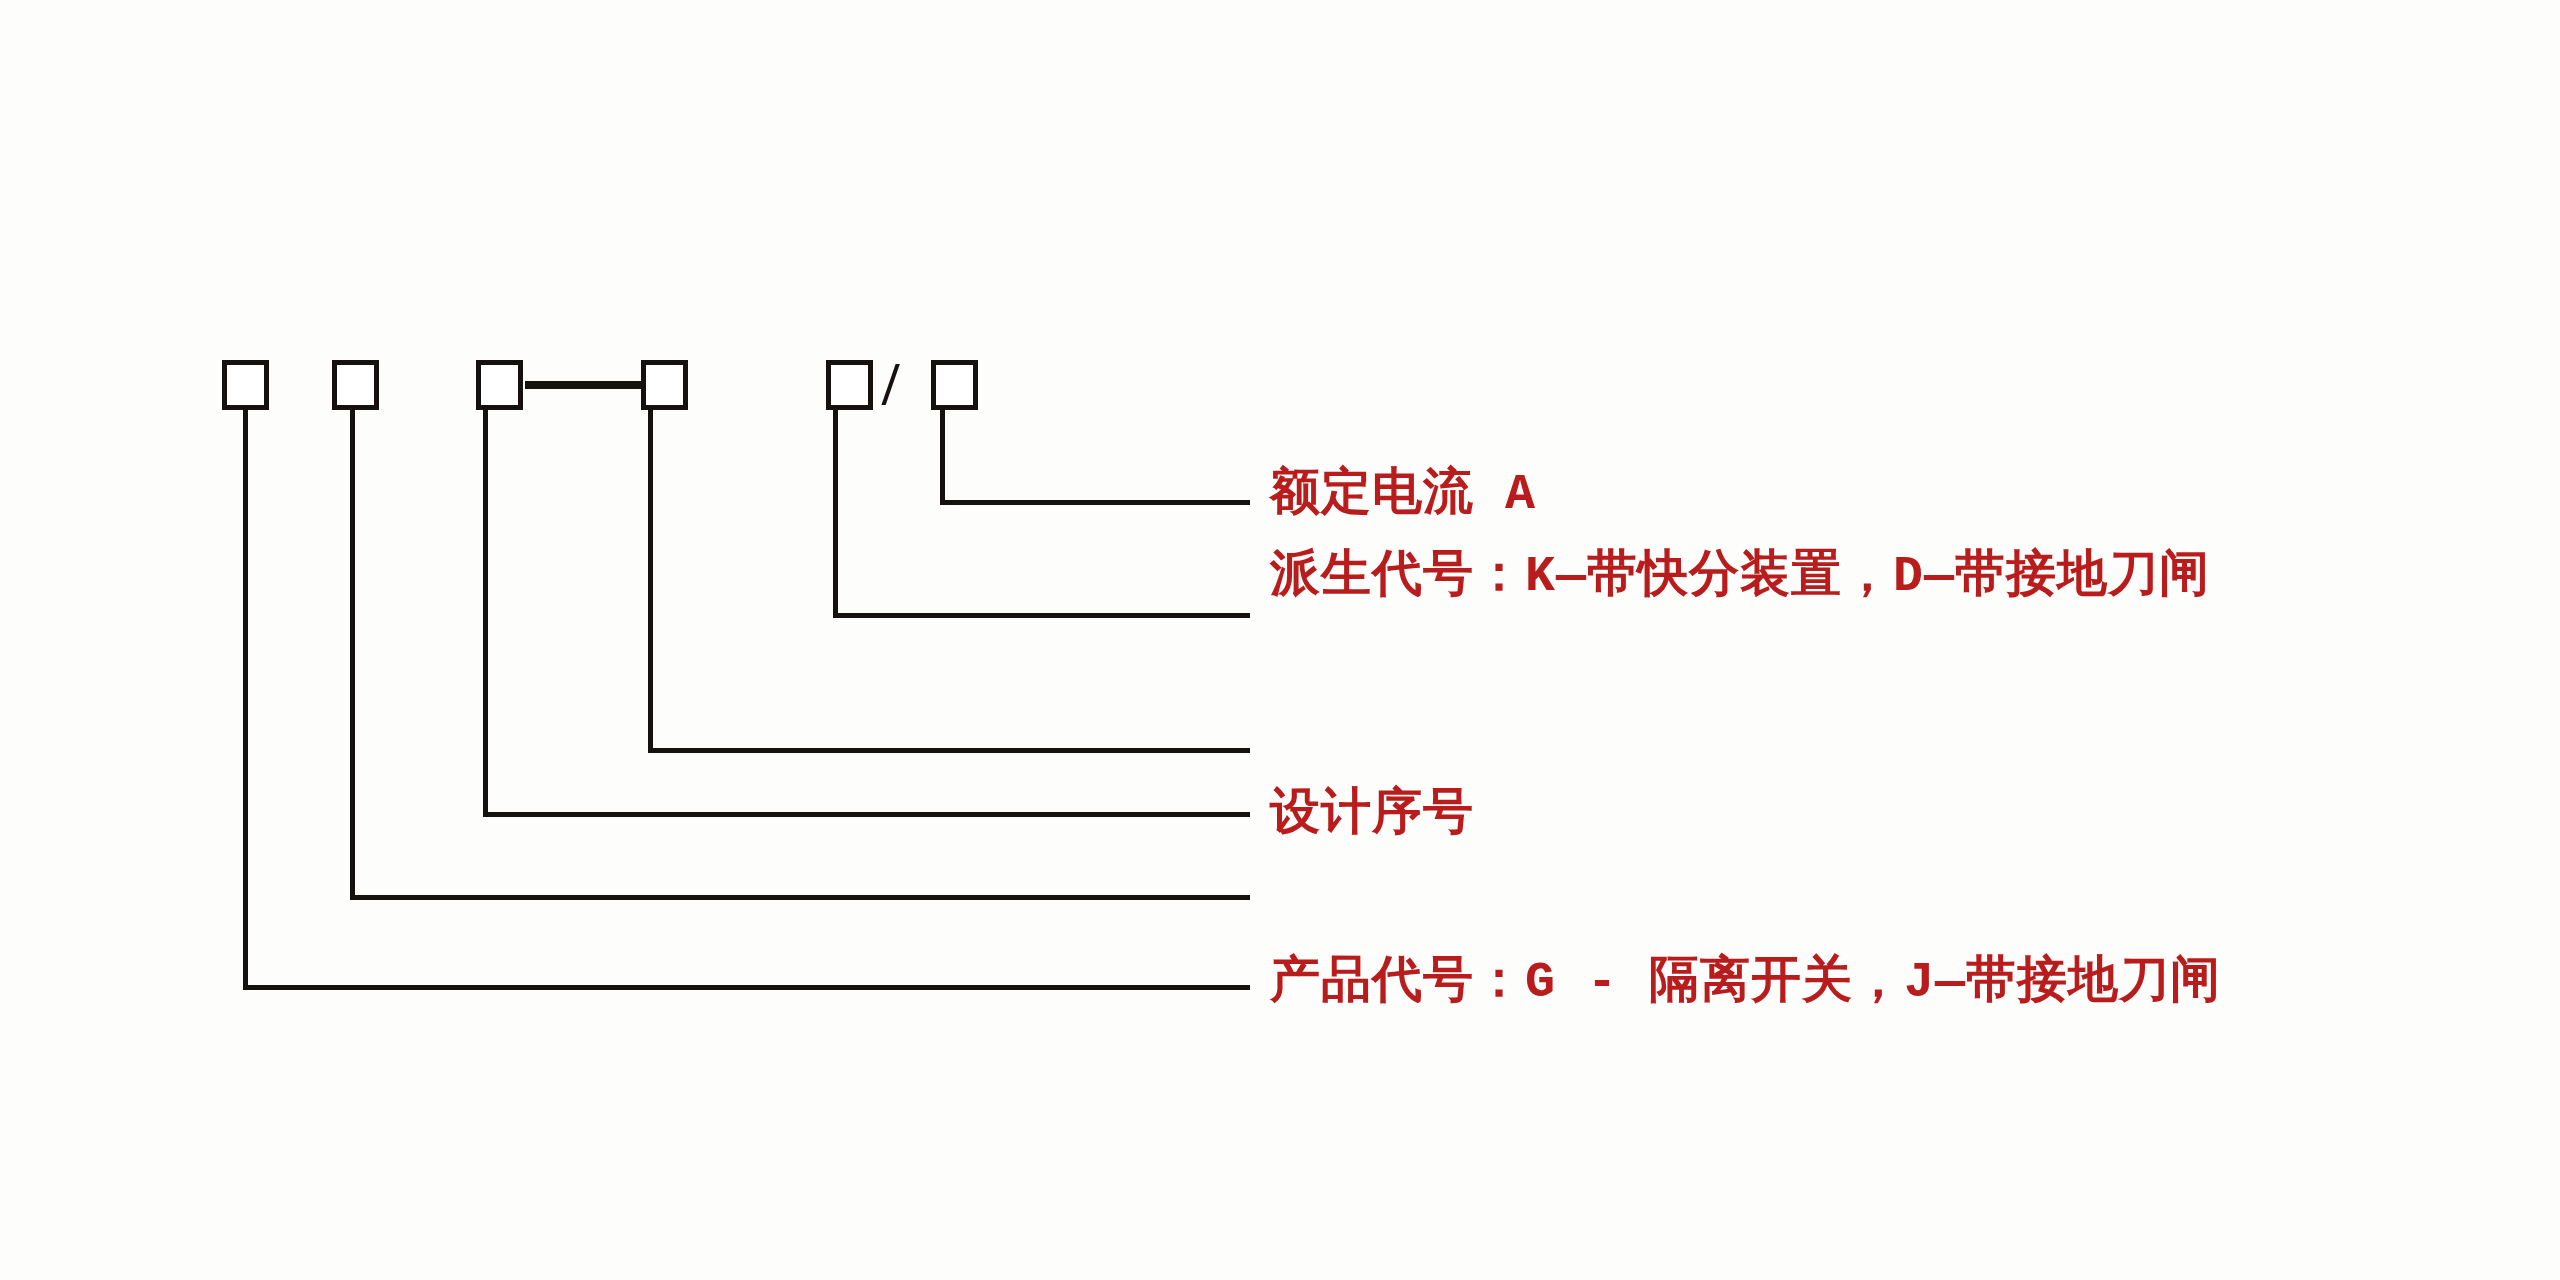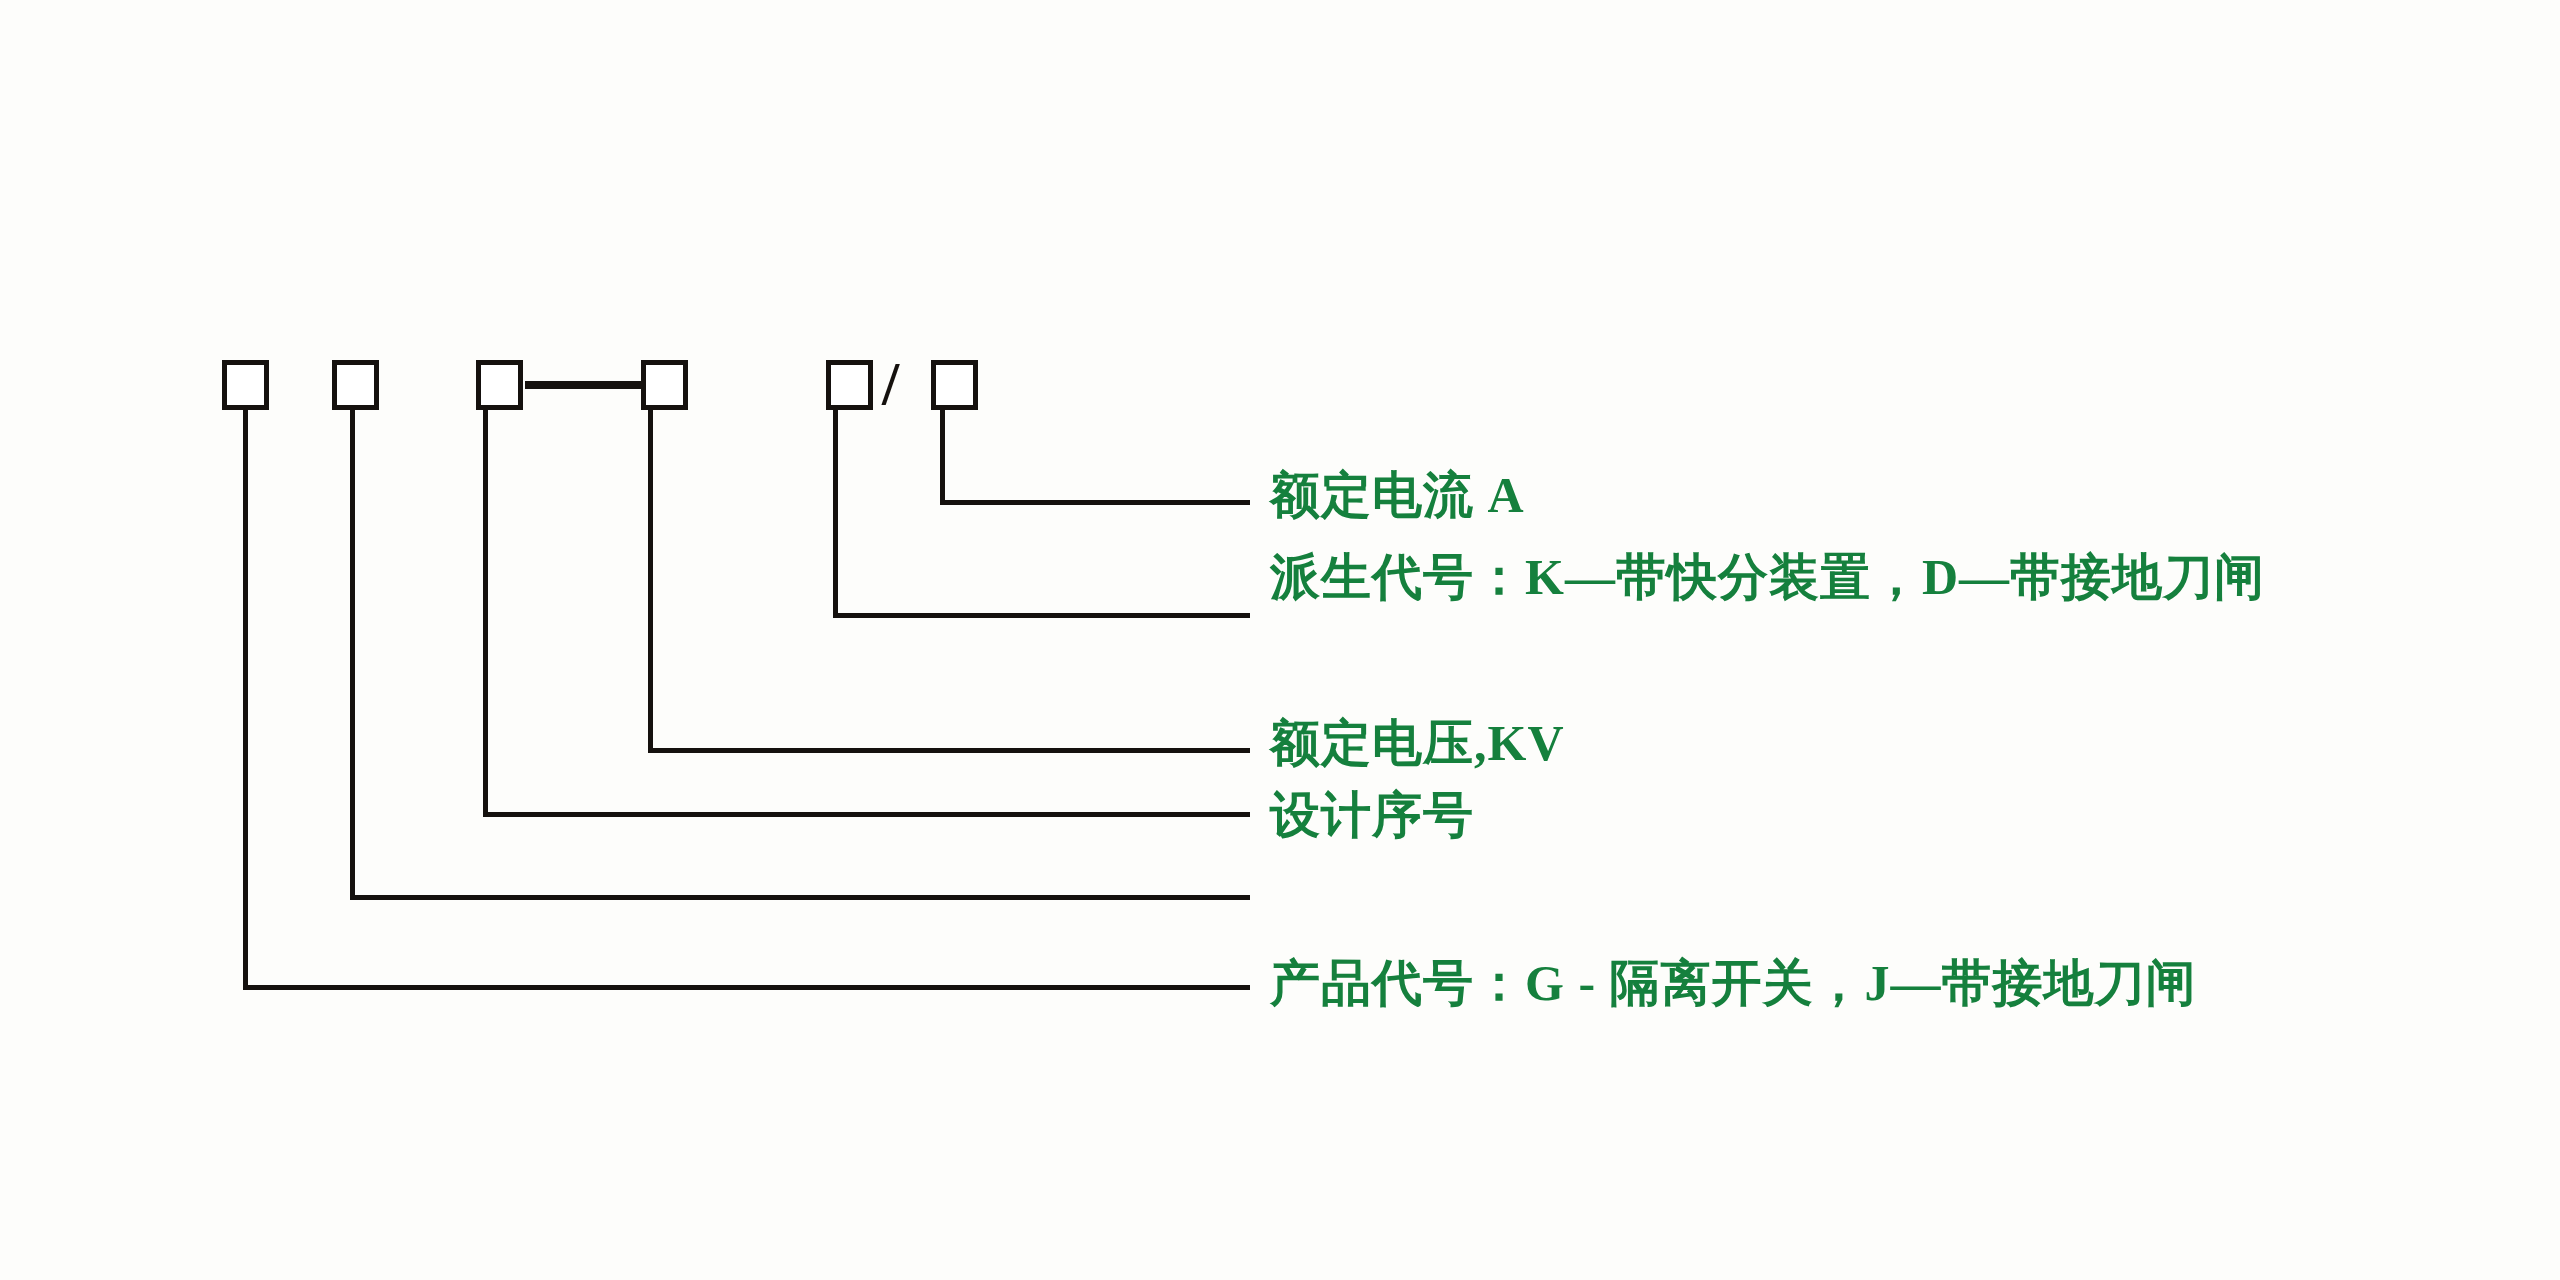--- a/index.html
+++ b/index.html
@@ -48,25 +48,25 @@
   .lead-h {
     position: absolute;
     background: #15110e;
     height: 5px;
   }
 
   
   .label {
     position: absolute;
     white-space: pre;
-    color: #15803d;
+    color: #b91c1c;
     font-size: 50px;
     font-weight: 700;
     letter-spacing: 1px;
-    font-family: Liberation Serif, serif;
+    font-family: Liberation Mono, monospace;
     line-height: 1;
   }
 </style>
 </head>
 <body>
 
 <div id="page">
 
   <div class="code-box" style="left:222px; top:360px; width:47px; height:50px;"></div>
 
@@ -100,20 +100,19 @@
   <div class="lead-h" style="left:350px; top:895px; width:900px;"></div>
 
   <div class="lead-v" style="left:243px; top:410px; height:580px;"></div>
   <div class="lead-h" style="left:243px; top:985px; width:1007px;"></div>
 
   <div class="label" style="left:1270px; top:470px;">额定电流 A</div>
 
   <div class="label" style="left:1270px; top:552px;">派生代号：K—带快分装置，D—带接地刀闸</div>
 
 
-  <div class="label" style="left:1270px; top:718px;">额定电压,KV</div>
 
   <div class="label" style="left:1270px; top:790px;">设计序号</div>
 
 
   <div class="label" style="left:1270px; top:958px;">产品代号：G - 隔离开关，J—带接地刀闸</div>
 
 </div>
 
 </body></html>

